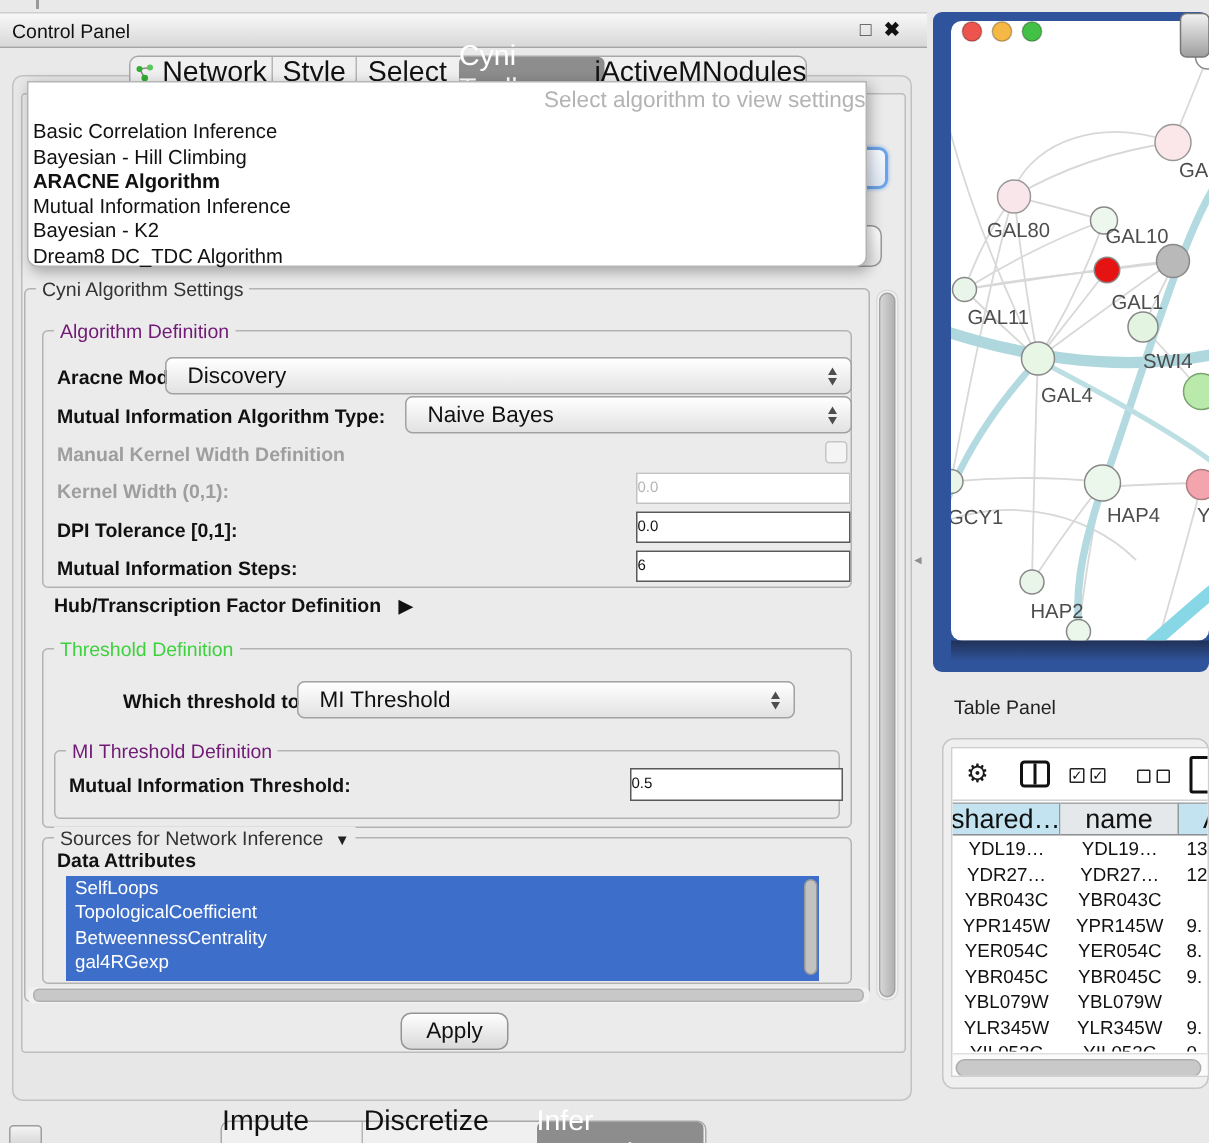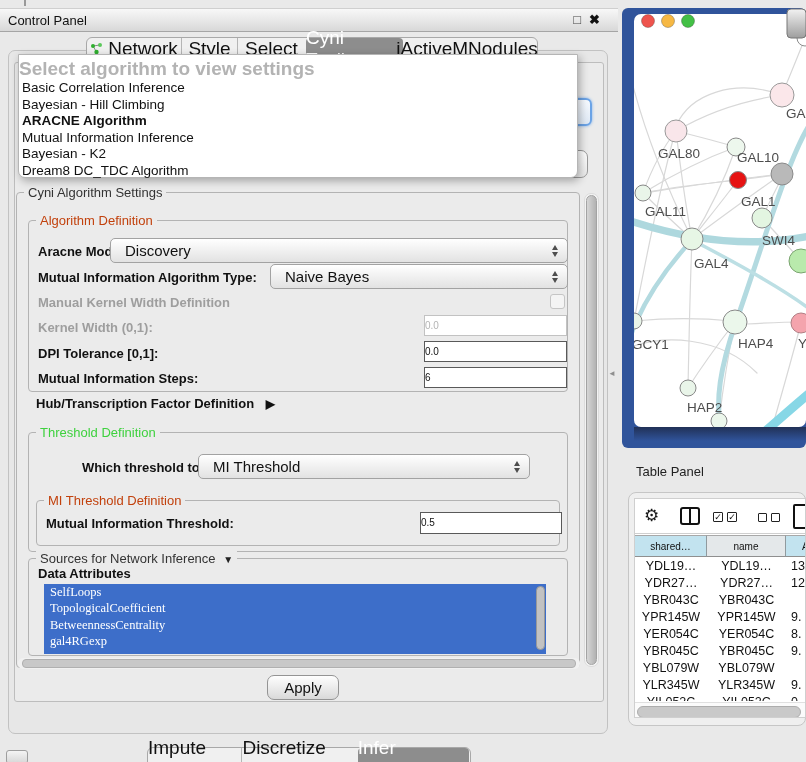--- a/index.html
+++ b/index.html
@@ -21,35 +21,35 @@
   .tabbar { display:flex; align-items:center; background:#f0f0f0; border:1px solid #a8a8a8; border-radius:6px; z-index:5; }
   .tab { height:100%; display:flex; align-items:center; justify-content:center; gap:5px; font-size:19px; color:#111; }
   .tab.sep { border-left:1px solid #b5b5b5; }
   .tab.selected { background:#8d8d8d; color:#fff; border-radius:4px; height:21px; margin:1px; border-left:none; }
   .toptabs { left:86px; top:37px; width:452px; height:23px; }
   .bottabs { left:147px; top:711px; width:324px; height:23px;margin-top:36px; }
 
   
   .popup { left:18px; top:54px; width:560px; height:124px; background:#fff; border:1px solid #b5b5b5;
     border-radius:0 0 7px 7px; box-shadow:2px 3px 9px rgba(0,0,0,.3); z-index:10; }
-  .popup-ph { position:absolute; top:3px; left:0; right:0; text-align:left; color:#b3b3b3; font-size:19px;font-weight:bold; }
+  .popup-ph { position:absolute; top:3px; left:0; right:0; text-align:right; color:#b3b3b3; font-size:15px; }
   .popup-list { position:absolute; top:25px; left:0; right:0; }
   .popup-item { height:16.5px; line-height:16.5px; padding-left:3px; font-size:13.5px; white-space:nowrap; }
   .popup-item.bold { font-weight:bold; }
 
   
   .frag-combo1 { left:538px; top:98px; width:54px; height:28px; border:2px solid #6ba3e6; border-radius:6px;
     background:linear-gradient(#f7faff,#dfe9f5); box-shadow:0 0 3px #7db0ec; z-index:2; }
   .frag-combo2 { left:498px; top:150px; width:90px; height:28px; border:1px solid #9a9a9a; border-radius:7px;
     background:linear-gradient(#fff,#e9e9e9); z-index:2; }
 
   
   .grp { position:absolute; border:1px solid #b3b3b3; border-radius:4px; }
   .legend { position:absolute; background:#ebebeb; padding:0 4px; font-size:13px; color:#333; white-space:nowrap; z-index:1; }
-  .legend.blue { color:#c2410c; }
+  .legend.blue { color:#701a75; }
   .legend.green { color:#3ed13e; }
 
   .lbl { position:absolute; font-size:13px; font-weight:bold; color:#111; white-space:nowrap; }
   .lbl.gray { color:#9e9e9e; }
 
   .combo { position:absolute; height:25px; border:1px solid #a2a2a2; border-radius:5px;
     background:linear-gradient(#ffffff,#e2e2e2); display:flex; align-items:center; padding-left:14px; font-size:15px; }
   .spin { position:absolute; right:9px; top:6px; display:flex; flex-direction:column; gap:2px; }
   .spin .u { width:0; height:0; border-left:3.5px solid transparent; border-right:3.5px solid transparent; border-bottom:5px solid #4d4d4d; }
   .spin .d { width:0; height:0; border-left:3.5px solid transparent; border-right:3.5px solid transparent; border-top:5px solid #4d4d4d; }
@@ -57,21 +57,21 @@
   .nfield { position:absolute; height:21px; background:#fff; border:1px solid #595959; font-size:10px;
     text-align:left; padding-right:6px; line-height:19px; }
   .nfield.disabled { border-color:#c2c2c2; color:#b4b4b4; }
 
   .checkbox { position:absolute; width:15px; height:15px; border:1px solid #c5c5c5; border-radius:3px; background:#f4f4f4; }
 
   .tri-right { display:inline-block; font-size:12px; color:#111; }
   .tri-down { display:inline-block; font-size:10px; color:#222; }
 
   
-  .attr-list { position:absolute; left:44px; top:584px; width:502px; height:70px; background:#3d6ec9; overflow:hidden;font-family:Liberation Serif, serif; }
+  .attr-list { position:absolute; left:44px; top:584px; width:502px; height:70px; background:#3d6ec9; overflow:hidden; }
   .attr-item { height:16.4px; line-height:16.4px; padding-left:6px; color:#fff; font-size:12.5px; white-space:nowrap; }
   .attr-vthumb { position:absolute; right:1px; top:2px; width:9px; height:64px; background:#c2c2c2; border:1px solid #999; border-radius:5px; }
 
   
   .vtrack { left:584px; top:193px; width:15px; height:474px; background:#f3f3f3; border:1px solid #dcdcdc; border-radius:7px; }
   .vthumb { left:586px; top:195px; width:11px; height:470px; background:linear-gradient(90deg,#d6d6d6,#b2b2b2); border:1px solid #a3a3a3; border-radius:6px; }
   .htrack { left:18px; top:658px; width:562px; height:11px; background:#f1f1f1; border-radius:5px; }
   .hthumb { left:22px; top:659px; width:554px; height:9px; background:#c8c8c8; border:1px solid #b0b0b0; border-radius:4px; }
 
   .apply-btn { left:267px; top:675px; width:72px; height:25px; border:1px solid #949494; border-radius:7px;
@@ -90,21 +90,21 @@
   .tp-toolbar { position:absolute; left:0; top:0; width:172px; height:35px; border-bottom:1px solid #cfcfcf; background:#fff; }
   .gear { position:absolute; left:9px; top:6px; font-size:17px; color:#1a1a1a; }
   .panes { position:absolute; left:45px; top:8px; width:20px; height:18px; border:2px solid #111; border-radius:3px; }
   .panes::after { content:""; position:absolute; left:7px; top:0; width:2px; height:14px; background:#111; }
   .cbgroup { position:absolute; display:flex; gap:4px; }
   .cb { width:10px; height:10px; border:1.5px solid #222; border-radius:1px; font-size:9px; line-height:9px; text-align:center; }
   .cbe { width:9px; height:9px; border:1.5px solid #222; border-radius:1px; }
   .pagei { position:absolute; left:158px; top:5px; width:22px; height:25px; border:2px solid #111; border-radius:2px; background:#fff; }
   .t-head { position:absolute; left:0; top:36px; width:232px; height:22px; display:grid; grid-template-columns:72px 79px 81px; }
   .t-hcell { border-right:1px solid #909a9e; border-top:1px solid #a8a8a8; border-bottom:1px solid #8f8f8f;
-    background:#e4e8ea; font-size:10px; display:flex; align-items:center; justify-content:center; overflow:hidden; }
+    background:#e4e8ea; font-size:18px; display:flex; align-items:center; justify-content:center; overflow:hidden; }
   .t-hcell.hl { background:#c2e3ef; }
   .t-hcell.c2 { justify-content:flex-start; padding-left:16px; }
   #t-rows { position:absolute; left:0; top:59px; width:232px; height:143px; overflow:hidden; }
   .t-row { display:grid; grid-template-columns:72px 79px 81px; height:17px; }
   .t-cell { font-size:12.5px; line-height:17px; text-align:center; overflow:hidden; white-space:nowrap; }
   .t-cell.c2 { text-align:left; padding-left:5px; }
   .tp-hbar { position:absolute; left:0; top:203px; width:172px; height:17px; background:#fbfbfb; border-top:1px solid #e0e0e0; }
   .tp-hthumb { position:absolute; left:2px; top:3px; width:164px; height:12px; background:#c9c9c9; border:1px solid #adadad; border-radius:6px; }
 
   .mini-icon { left:6px; top:750px; width:22px; height:14px; border:1px solid #9e9e9e; border-radius:3px;

